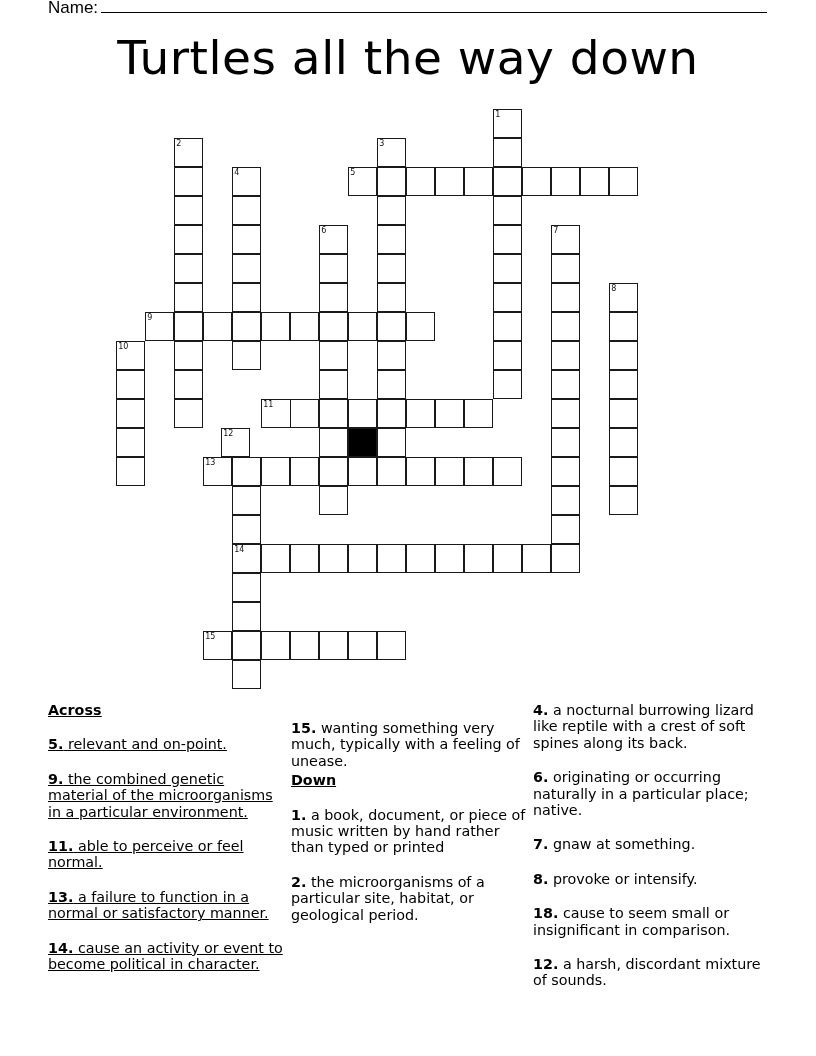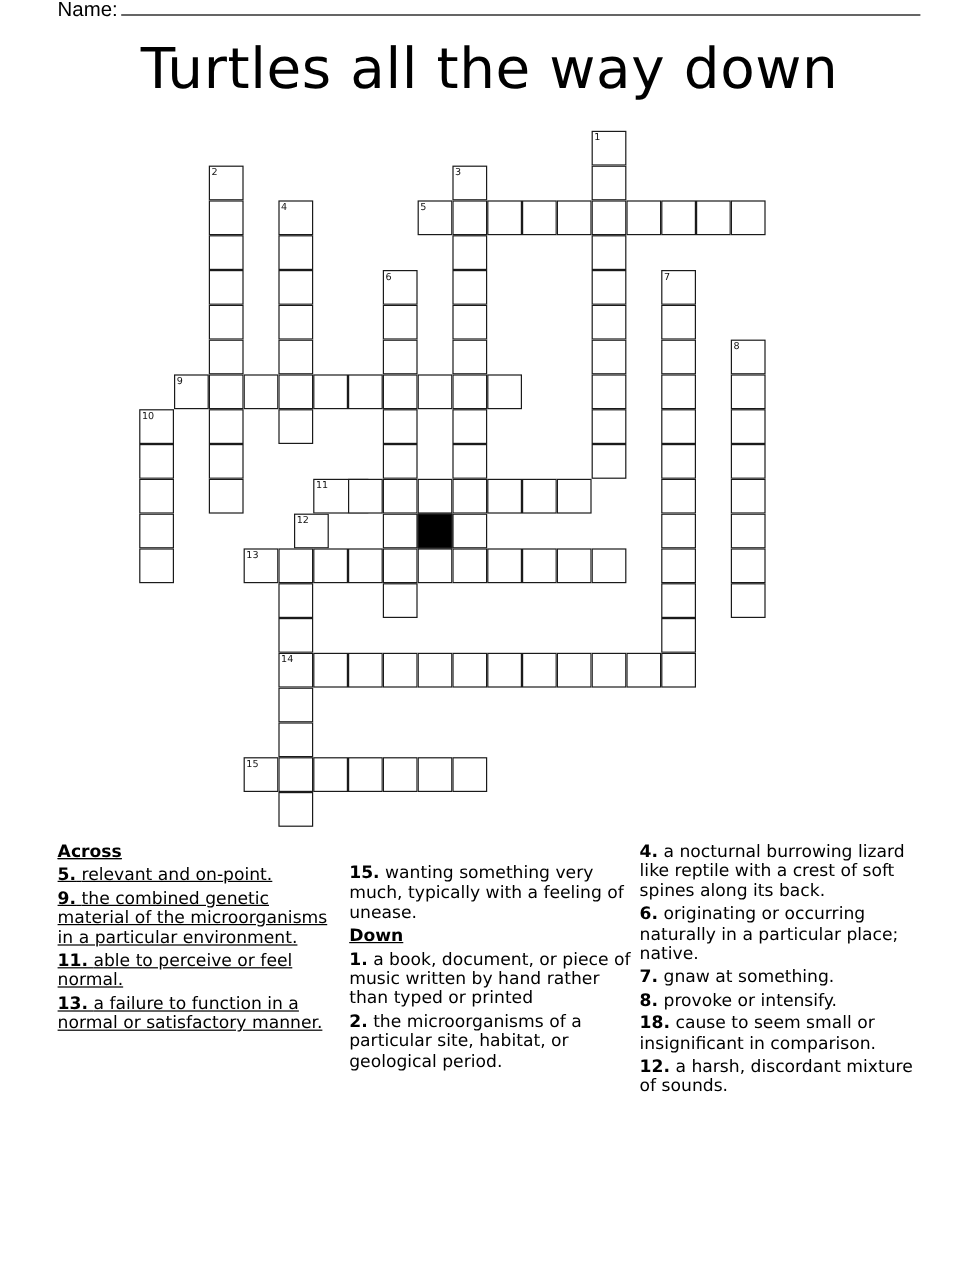--- a/index.html
+++ b/index.html
@@ -9,21 +9,21 @@
   .title { position: absolute; left: 0; width: 816px; top: 30px; text-align: center; font-family: "DejaVu Sans", sans-serif; font-size: 47px; letter-spacing: 0.5px; }
   .grid { position: absolute; left: 0; top: 0; width: 816px; height: 700px; }
   .cell { position: absolute; width: 29px; height: 29px; box-sizing: border-box; border: 1.5px solid #1a1a1a; background: #fff; margin-left: -0.75px; margin-top: -0.75px; }
   .cell.black { background: #000; }
   .num { position: absolute; left: 1px; top: 0px; font-size: 8px; font-family: "DejaVu Sans", sans-serif; line-height: 9px; color: #111; }
   .clues { position: absolute; top: 701px; font-family: "DejaVu Sans", sans-serif; font-size: 14.3px; line-height: 16.4px; }
   .col1 { left: 48px; width: 235px; text-decoration: underline; }
   .col2 { left: 291px; width: 236px; }
   .col3 { left: 533px; width: 240px; }
   .section-head { font-weight: bold; text-decoration: underline; margin-top: 1px; }
-  .clue { margin-top: 3px; }
+  .clue { margin-top: 18px; }
   .clue b { font-weight: bold; }
 </style>
 </head>
 <body>
 
 <div class="name-row">
   <span>Name:</span><span class="name-line"></span>
 </div>
 
 <div class="title">Turtles all the way down</div>
@@ -137,21 +137,21 @@
     <div class="cell" style="left: 117px; top: 429px;"></div>
     <div class="cell" style="left: 117px; top: 458px;"></div>
     <div class="cell" style="left: 262px; top: 400px; padding-left: 44px;">
       <span class="num">11</span>
     </div>
     <div class="cell" style="left: 291px; top: 400px;"></div>
     <div class="cell" style="left: 349px; top: 400px;"></div>
     <div class="cell" style="left: 407px; top: 400px;"></div>
     <div class="cell" style="left: 436px; top: 400px;"></div>
     <div class="cell" style="left: 465px; top: 400px;"></div>
-    <div class="cell" style="left: 246px; top: 429px;">
+    <div class="cell" style="left: 222px; top: 429px;">
       <span class="num">12</span>
     </div>
     <div class="cell" style="left: 233px; top: 458px;"></div>
     <div class="cell" style="left: 233px; top: 487px;"></div>
     <div class="cell" style="left: 233px; top: 516px;"></div>
     <div class="cell" style="left: 233px; top: 545px;">
       <span class="num">14</span>
     </div>
     <div class="cell" style="left: 233px; top: 574px;"></div>
     <div class="cell" style="left: 233px; top: 603px;"></div>
@@ -188,20 +188,21 @@
     <div class="cell" style="left: 378px; top: 632px;"></div>
     <div class="cell black" style="left: 349px; top: 429px;"></div>
   </div>
 
 <div class="clues col1">
   <div class="section-head">Across</div>
   <div class="clue"><b>5.</b> <span>relevant and on-point.</span></div>
   <div class="clue"><b>9.</b> <span>the combined genetic material of the microorganisms in a particular environment.</span></div>
   <div class="clue"><b>11.</b> <span>able to perceive or feel normal.</span></div>
   <div class="clue"><b>13.</b> <span>a failure to function in a normal or satisfactory manner.</span></div>
+  <div class="clue"><b>14.</b> <span>cause an activity or event to become political in character.</span></div>
 </div>
 
 <div class="clues col2">
   <div class="clue" style="margin-top:19px"><b>15.</b> <span>wanting something very much, typically with a feeling of unease.</span></div>
   <div class="section-head" style="margin-top:3px">Down</div>
   <div class="clue"><b>1.</b> <span>a book, document, or piece of music written by hand rather than typed or printed</span></div>
   <div class="clue"><b>2.</b> <span>the microorganisms of a particular site, habitat, or geological period.</span></div>
 </div>
 
 <div class="clues col3">

